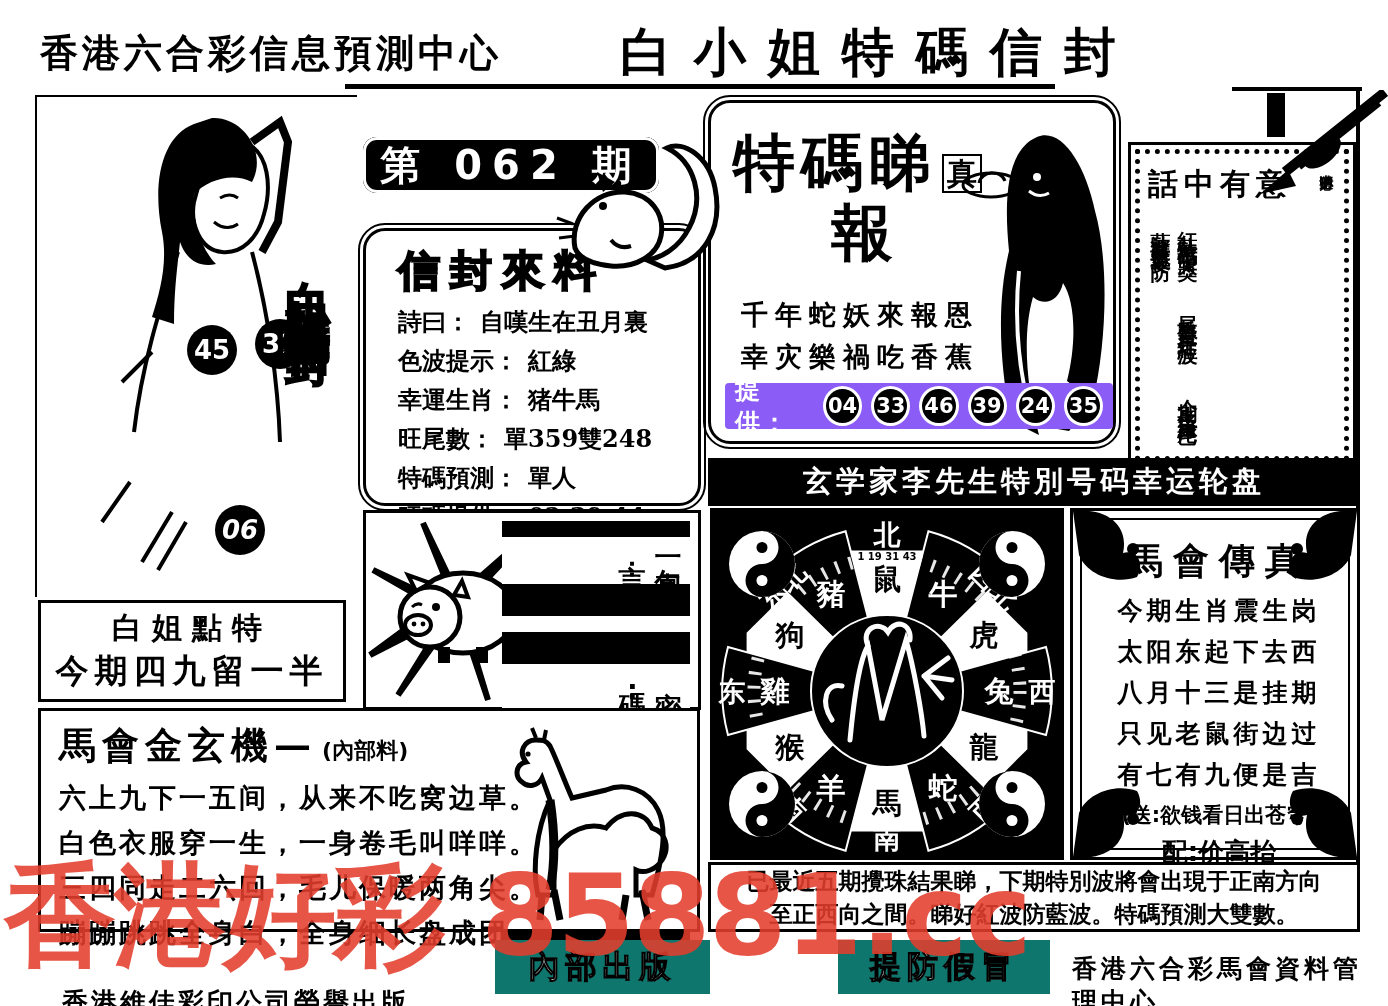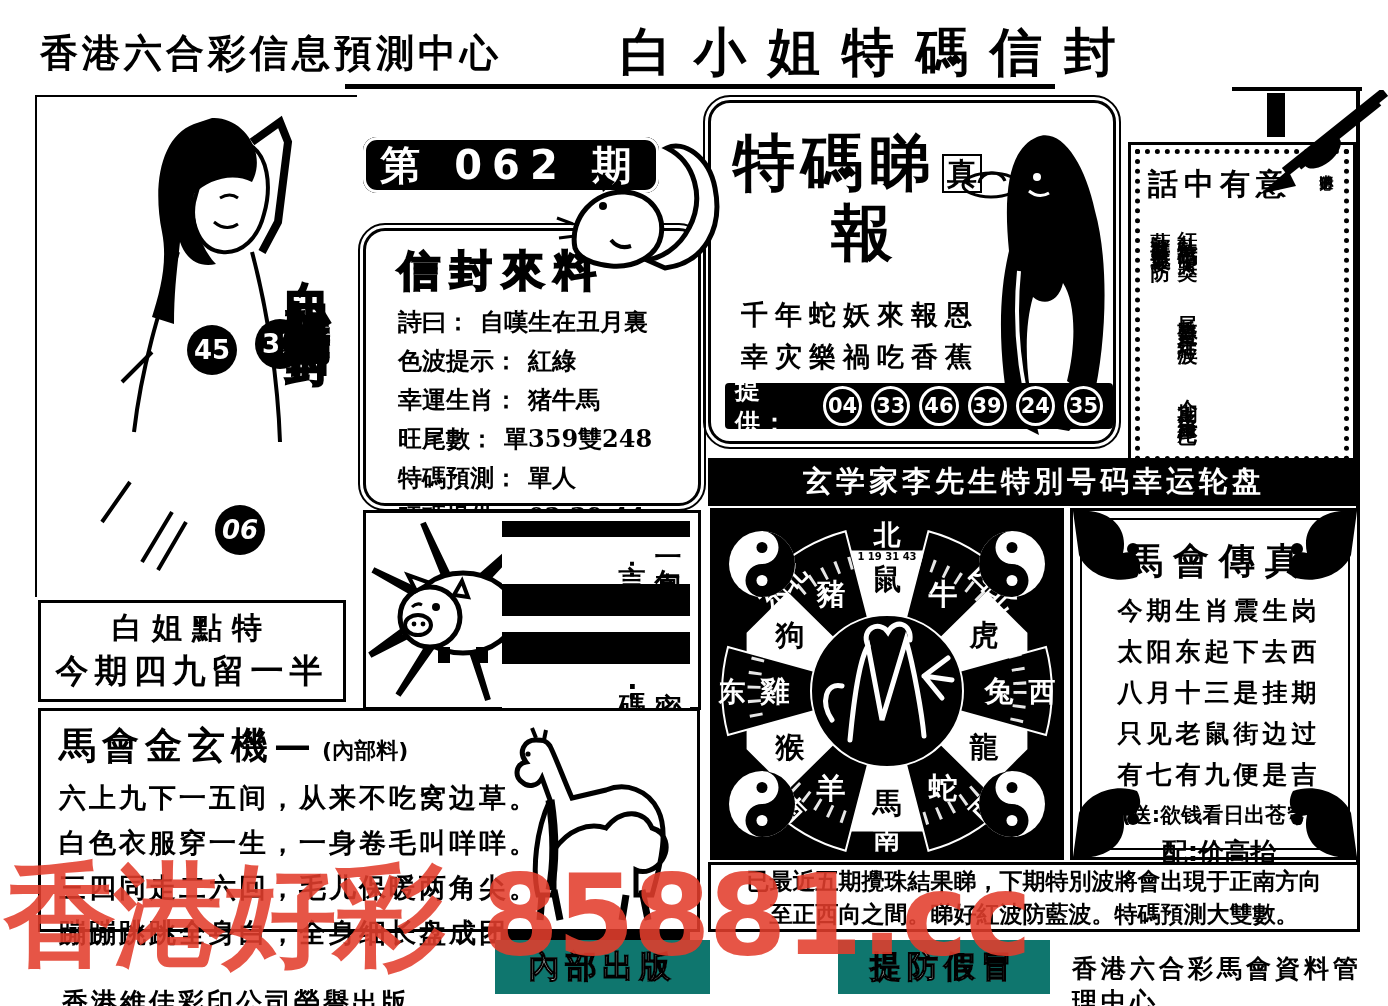--- a/index.html
+++ b/index.html
@@ -42,21 +42,21 @@
               font-family:"DejaVu Serif","Liberation Serif",serif;}
   .poem-sub{font-size:22px;font-weight:bold;}
   .poem-line{font-size:27px;font-weight:bold;letter-spacing:3px;margin:9px 0;white-space:nowrap;
              font-family:"DejaVu Serif","Liberation Serif",serif;}
   
   .tema-big{font-size:62px;font-weight:bold;letter-spacing:6px;
             font-family:"DejaVu Serif","Liberation Serif",serif;}
   .tema-small{font-size:30px;font-weight:bold;border:2px solid #000;padding:0 3px;}
   .tema-line{font-size:27px;font-weight:bold;letter-spacing:7px;margin:6px 0;
              font-family:"DejaVu Serif","Liberation Serif",serif;}
-  .num-bar{position:absolute;background:#000000;display:flex;align-items:center;gap:9px;
+  .num-bar{position:absolute;background:#8b5cf6;display:flex;align-items:center;gap:9px;
            padding:0 10px;border-radius:4px;}
   .num-bar .lab{color:#fff;font-size:25px;font-weight:bold;letter-spacing:2px;}
   .wball{width:40px;height:40px;border-radius:50%;background:#000;border:3px solid #fff;
          color:#fff;display:flex;align-items:center;justify-content:center;
          font-size:21px;font-weight:bold;box-sizing:border-box;}
   
   .stamp-outer{position:absolute;border:3px solid #000;background:#fff;}
   .stamp-inner{position:absolute;inset:4px;border:5px dotted #000;padding:10px 8px;box-sizing:border-box;}
   .stamp-title{font-size:30px;font-weight:bold;letter-spacing:6px;}
   .stamp-note{writing-mode:vertical-rl;text-orientation:upright;font-size:14px;font-weight:bold;}

